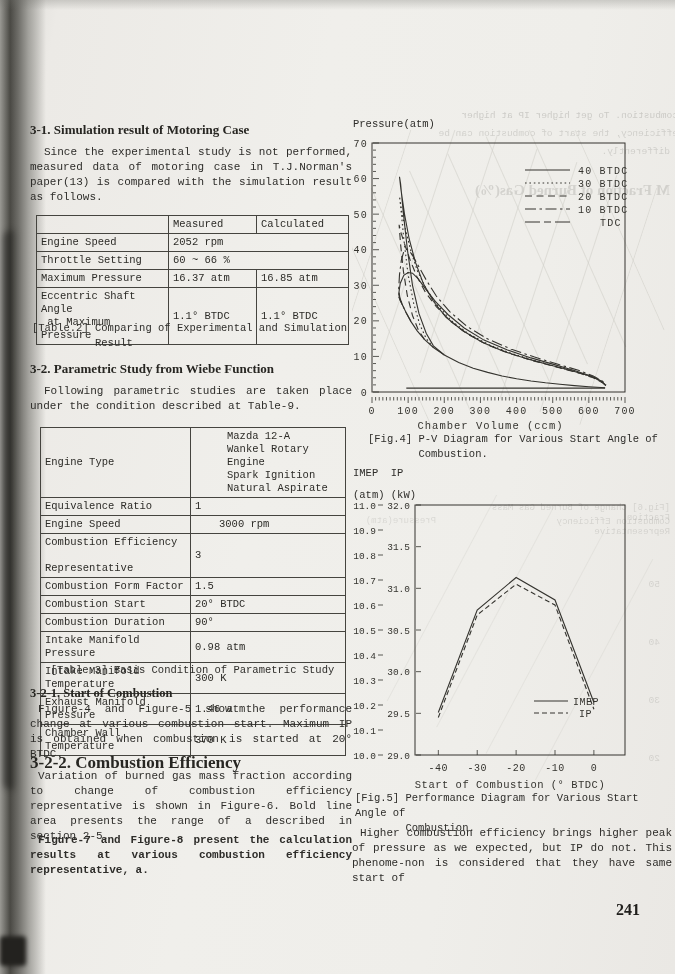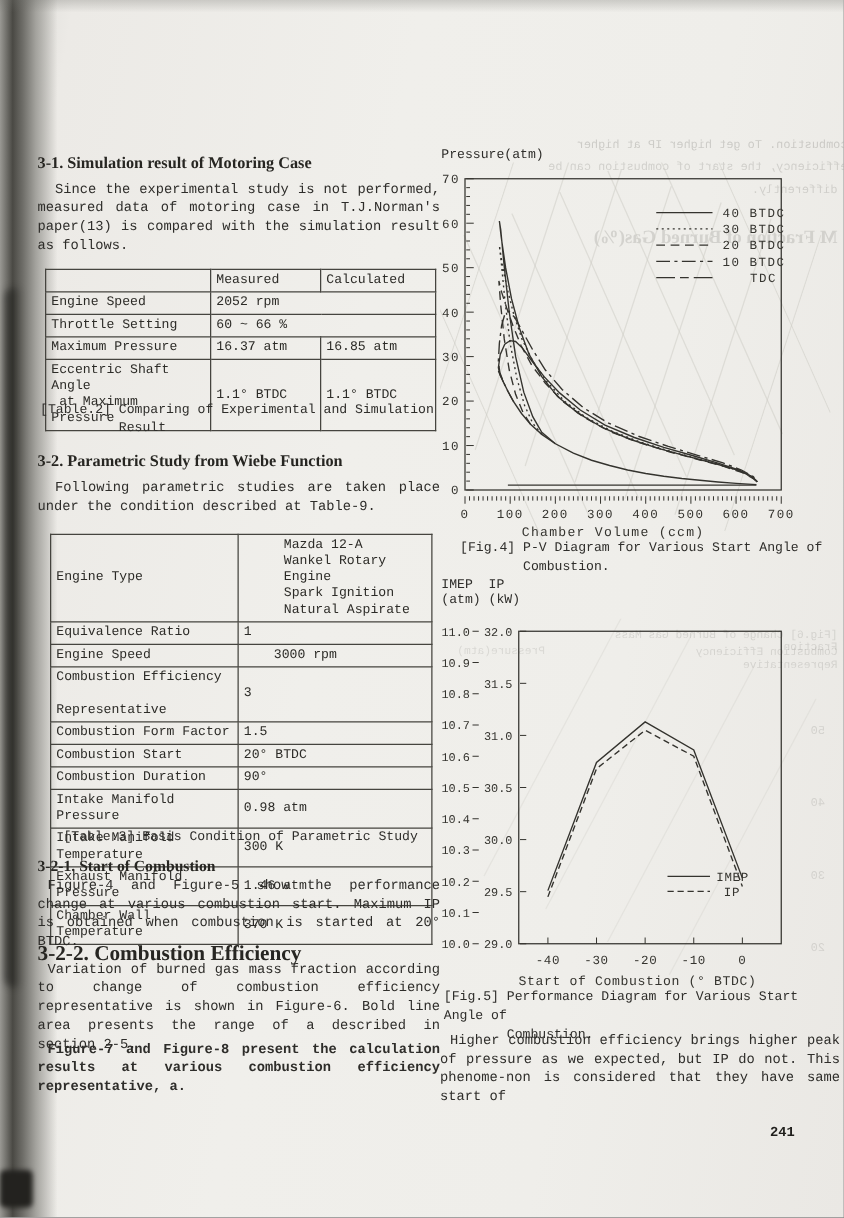--- a/index.html
+++ b/index.html
@@ -16,22 +16,22 @@
   .abs{position:absolute;}
   .heading{font-family:"Liberation Serif","DejaVu Serif",serif;font-weight:bold;font-size:13px;color:#272622;}
   .body-text{font-size:11px;line-height:15px;text-align:justify;text-indent:14px;color:#2e2d2a;}
   .caption{font-size:10.5px;line-height:15px;white-space:pre-wrap;color:#2e2d2a;}
 
   table{border-collapse:collapse;table-layout:fixed;font-size:10.5px;color:#2c2b27;}
   td,th{border:1px solid #45443f;padding:2px 4px;line-height:13px;font-weight:normal;}
   .cell-c{text-align:left;}
   .cell-l{text-align:left;white-space:pre-wrap;}
 
-  .axis-head{font-size:10.5px;line-height:12px;white-space:pre-wrap;}
-  .page-num{font-family:Liberation Mono, monospace;font-weight:bold;font-size:11px;color:#201f1c;}
+  .axis-head{font-size:10.5px;line-height:22px;white-space:pre-wrap;}
+  .page-num{font-family:Liberation Serif, serif;font-weight:bold;font-size:16px;color:#201f1c;}
 
   .ghost{position:absolute;transform:scaleX(-1);color:#8d8c87;filter:blur(.6px);font-size:9.5px;
          white-space:pre-line;pointer-events:none;}
   .ghost-big{font-family:"Liberation Serif","DejaVu Serif",serif;font-weight:bold;font-size:15px;}
   svg text{font-family:"Liberation Mono","DejaVu Sans Mono",monospace;fill:#35342f;}
 </style>
 </head>
 <body>
 
 <div class="page">

